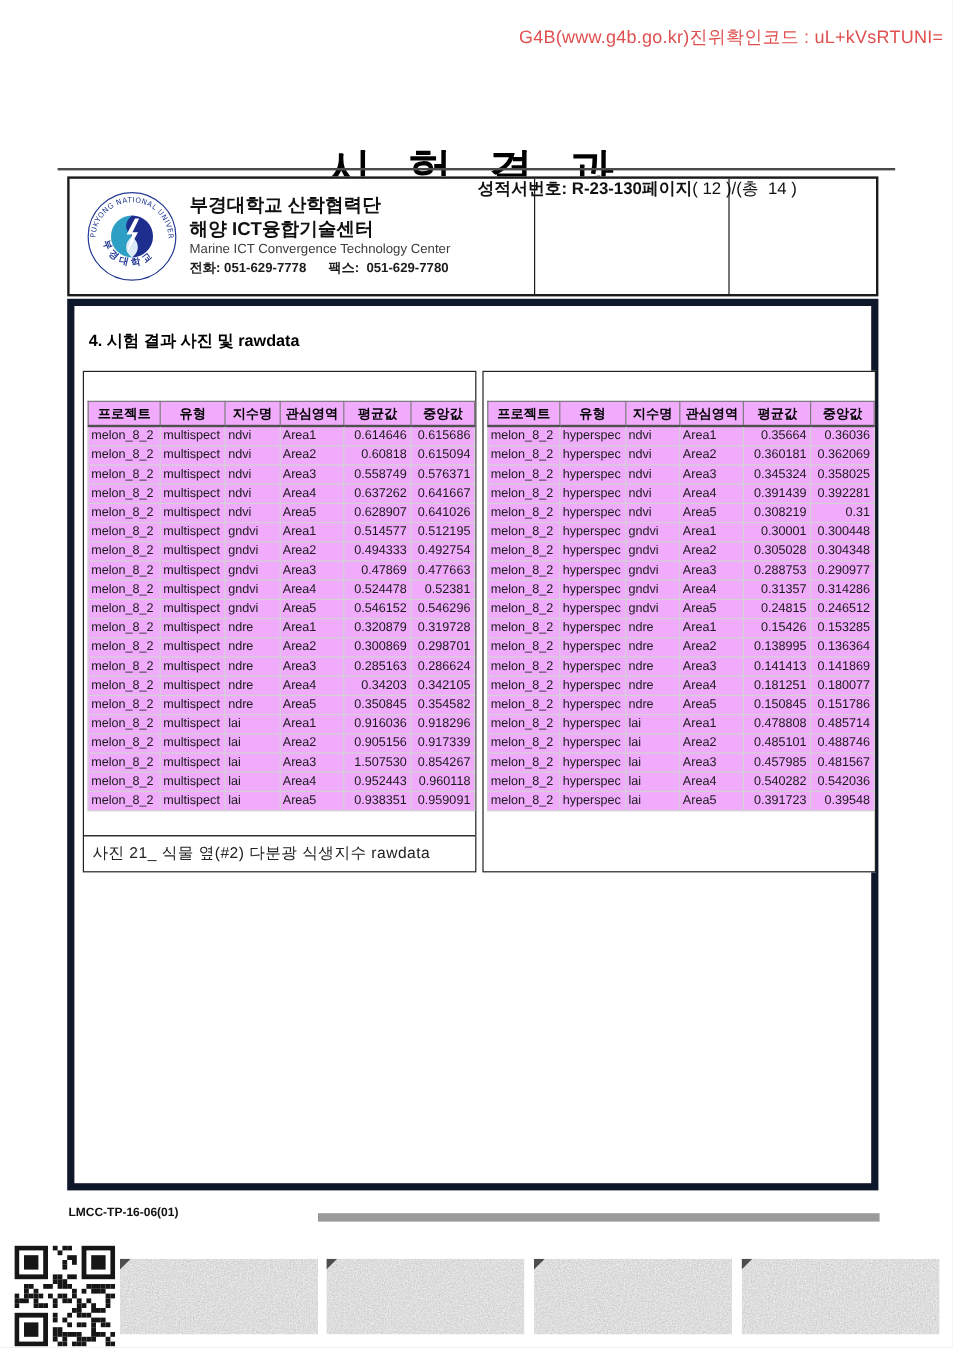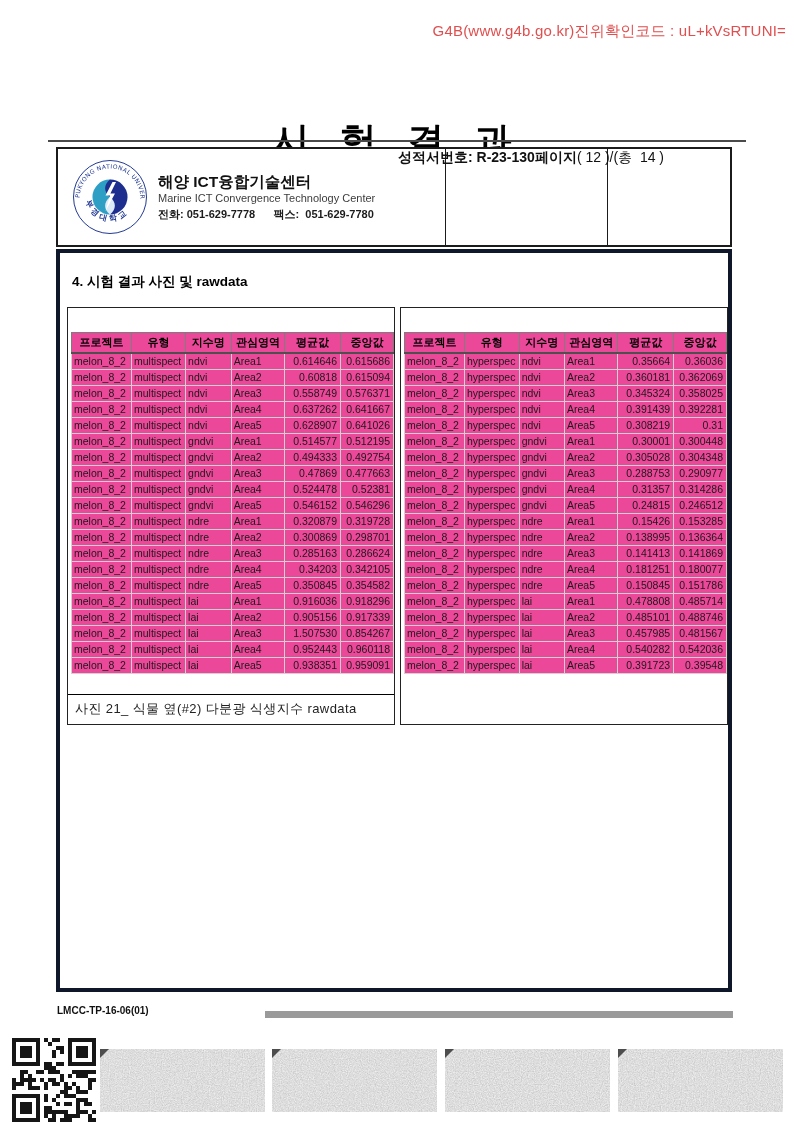--- a/index.html
+++ b/index.html
@@ -28,34 +28,34 @@
   .org-text{line-height:1.25;}
   .org-kr{font-size:15.5px;font-weight:bold;color:#101010;}
   .org-en{font-size:11px;color:#3c3c3c;margin-top:1px;}
   .org-addr,.org-tel{font-size:11px;font-weight:bold;color:#1c1c1c;margin-top:2px;white-space:pre;}
   .rep-line1{font-size:14px;font-weight:bold;margin-bottom:6px;white-space:pre;}
   .rep-line2{font-size:14px;white-space:pre;}
   .rep-line2 .lbl{font-weight:bold;text-align:right;}
 
   
   .main-box{position:absolute;left:56px;top:249px;width:676px;height:743px;
-            border:4px solid #0f172a;box-sizing:border-box;background:#fff;}
+            border:6px solid #0f172a;box-sizing:border-box;background:#fff;}
   .section-title{position:absolute;left:12px;top:20px;font-size:13.5px;font-weight:bold;color:#000;}
 
   
   .data-card{position:absolute;top:54px;width:328px;height:418px;border:1.5px solid #222;
              box-sizing:border-box;background:#fff;}
   .data-card.left{left:7px;}
   .data-card.right{left:340px;}
   .sheet-wrap{position:absolute;left:3px;top:24px;}
   .caption-row{position:absolute;left:0;right:0;bottom:0;height:29px;border-top:1.5px solid #000;
                line-height:28px;padding-left:7px;font-size:13px;color:#222;letter-spacing:0.4px;white-space:pre;}
 
   
-  table.sheet{border-collapse:collapse;table-layout:fixed;background:#ec4899;}
+  table.sheet{border-collapse:collapse;table-layout:fixed;background:#f0abfc;}
   table.sheet th{border:1px solid #7d7d7d;border-bottom:2px solid #4f4f4f;
                  font-size:11px;font-weight:bold;height:19px;padding:0 2px;text-align:center;
                  white-space:nowrap;overflow:hidden;color:#000;}
   table.sheet td{border-right:1px solid #d2d2d2;border-bottom:1px solid #d2d2d2;
                  font-size:10.5px;height:15px;line-height:15px;padding:0 3px 0 2px;
                  white-space:nowrap;overflow:hidden;color:#1a1a1a;}
   table.sheet td:first-child{border-left:1px solid #d2d2d2;}
   table.sheet th:nth-child(1),table.sheet td:nth-child(1){width:56px;}
   table.sheet th:nth-child(2),table.sheet td:nth-child(2){width:49px;}
   table.sheet th:nth-child(3),table.sheet td:nth-child(3){width:47px;}
@@ -104,20 +104,21 @@
           <text font-size="8" fill="#233a94" font-weight="bold" font-family="'DejaVu Sans',sans-serif" letter-spacing="3">
             <textPath href="#arcB" startOffset="4">부경대학교</textPath>
           </text>
           <circle cx="38" cy="38" r="17.5" fill="#dcebf7"></circle>
           <path d="M38 20.5 a17.5 17.5 0 0 0 0 35 c-6.5-5 -6.5-12.5 0-17.5 c6.5-5 6.5-12.5 0-17.5 z" fill="#2e9fc4"></path>
           <path d="M38 20.5 a17.5 17.5 0 0 1 0 35 c6.5-5 6.5-12.5 0-17.5 c-6.5-5 -6.5-12.5 0-17.5 z" fill="#1d2e8f"></path>
           <path d="M40.5 23 l-7 13.5 l4.6 0 l-4.6 15.5 l9.5-17.5 l-4.6 0 l5.6-11.5 z" fill="#ffffff"></path>
         </svg>
       </div>
       <div class="org-text">
+        <div class="org-kr">부경대학교 산학협력단</div>
         <div class="org-kr">해양 ICT융합기술센터</div>
         <div class="org-en">Marine ICT Convergence Technology Center</div>
         <div class="org-tel">전화: 051-629-7778      팩스:  051-629-7780</div>
       </div>
     </div>
     <div class="hdr-cell hdr-report">
       <div class="rep-line1">성적서번호: R-23-130</div>
       <div class="rep-line2"><span class="lbl">페이지</span><span>( 12 )/(총  14 )</span></div>
     </div>
     <div class="hdr-cell hdr-blank"></div>

